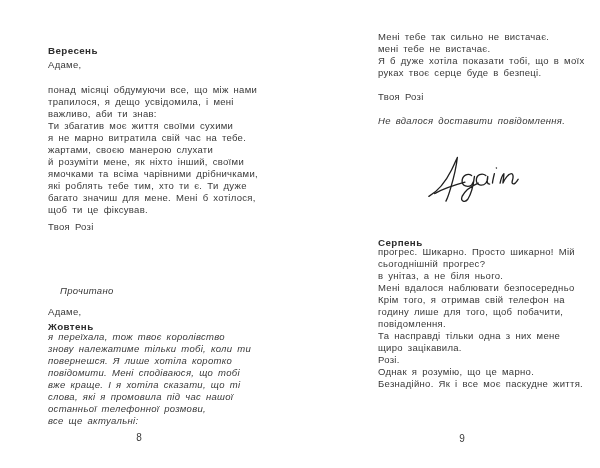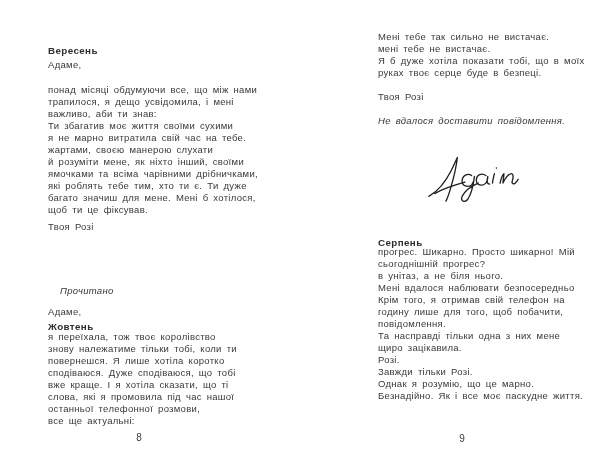--- a/index.html
+++ b/index.html
@@ -72,25 +72,25 @@
       </div>
 
     <div class="abs single" style="left:48px; top:221px;">Твоя Розі</div>
 
     <div class="abs single italic" style="left:60px; top:245px;margin-top:40px;">Прочитано</div>
 
     <div class="abs hdr" style="left:48px; top:284px;margin-top:37px;">Жовтень</div>
 
     <div class="abs single" style="left:48px; top:306px;">Адаме,</div>
 
-    <div class="abs" style="left:48px; top:331px;">
+    <div class="abs" style="left:48px; top:331px;font-style:italic;">
         <div class="line">я переїхала, тож твоє королівство</div>
         <div class="line">знову належатиме тільки тобі, коли ти</div>
         <div class="line">повернешся. Я лише хотіла коротко</div>
-        <div class="line">сподіваюся. Дуже сподіваюся, що тобі</div>
+        <div class="line">повідомити. Мені сподіваюся, що тобі</div>
         <div class="line">вже краще. І я хотіла сказати, що ті</div>
         <div class="line">слова, які я промовила під час нашої</div>
         <div class="line">останньої телефонної розмови,</div>
         <div class="line">все ще актуальні:</div>
       </div>
 
     <div class="abs pagenum" style="left:129px; top:432px;">8</div>
   </div>
 
   <div>
@@ -124,21 +124,20 @@
         <div class="line">прогрес. Шикарно. Просто шикарно! Мій</div>
         <div class="line">сьогоднішній прогрес?</div>
         <div class="line">в унітаз, а не біля нього.</div>
         <div class="line">Мені вдалося наблювати безпосередньо</div>
         <div class="line">Крім того, я отримав свій телефон на</div>
         <div class="line">годину лише для того, щоб побачити,</div>
         <div class="line">повідомлення.</div>
         <div class="line">Та насправді тільки одна з них мене</div>
         <div class="line">щиро зацікавила.</div>
         <div class="line">Розі.</div>
-        <div class="line">Завжди тільки Розі.</div>
         <div class="line">Однак я розумію, що це марно.</div>
         <div class="line">Безнадійно. Як і все моє паскудне життя.</div>
       </div>
 
     <div class="abs pagenum" style="left:452px; top:433px;">9</div>
   </div>
 
 </div>
 
 </body></html>

